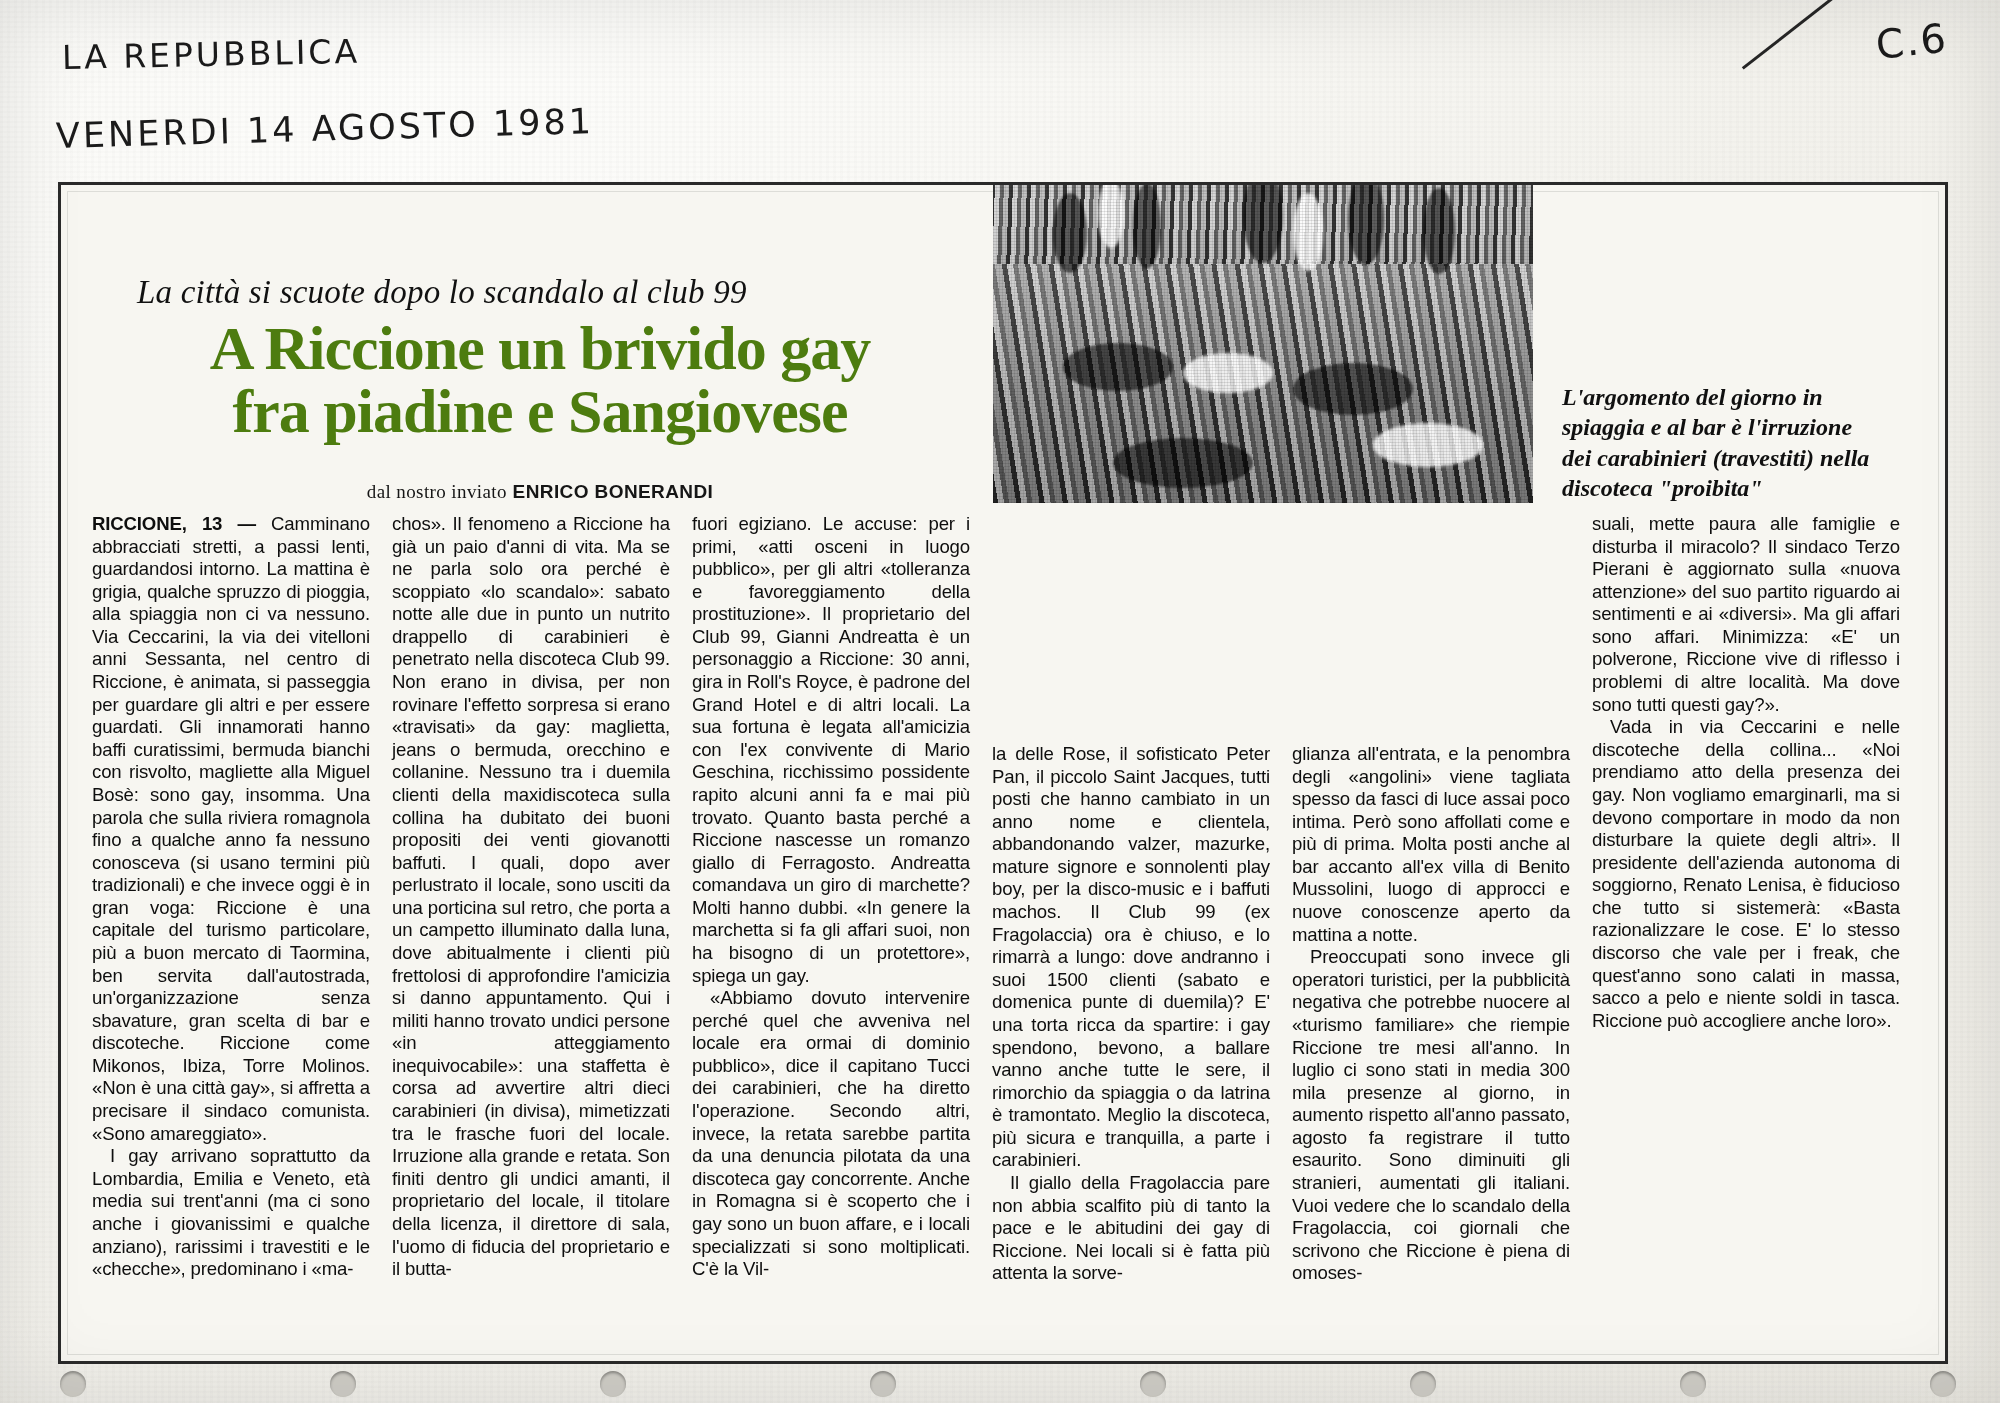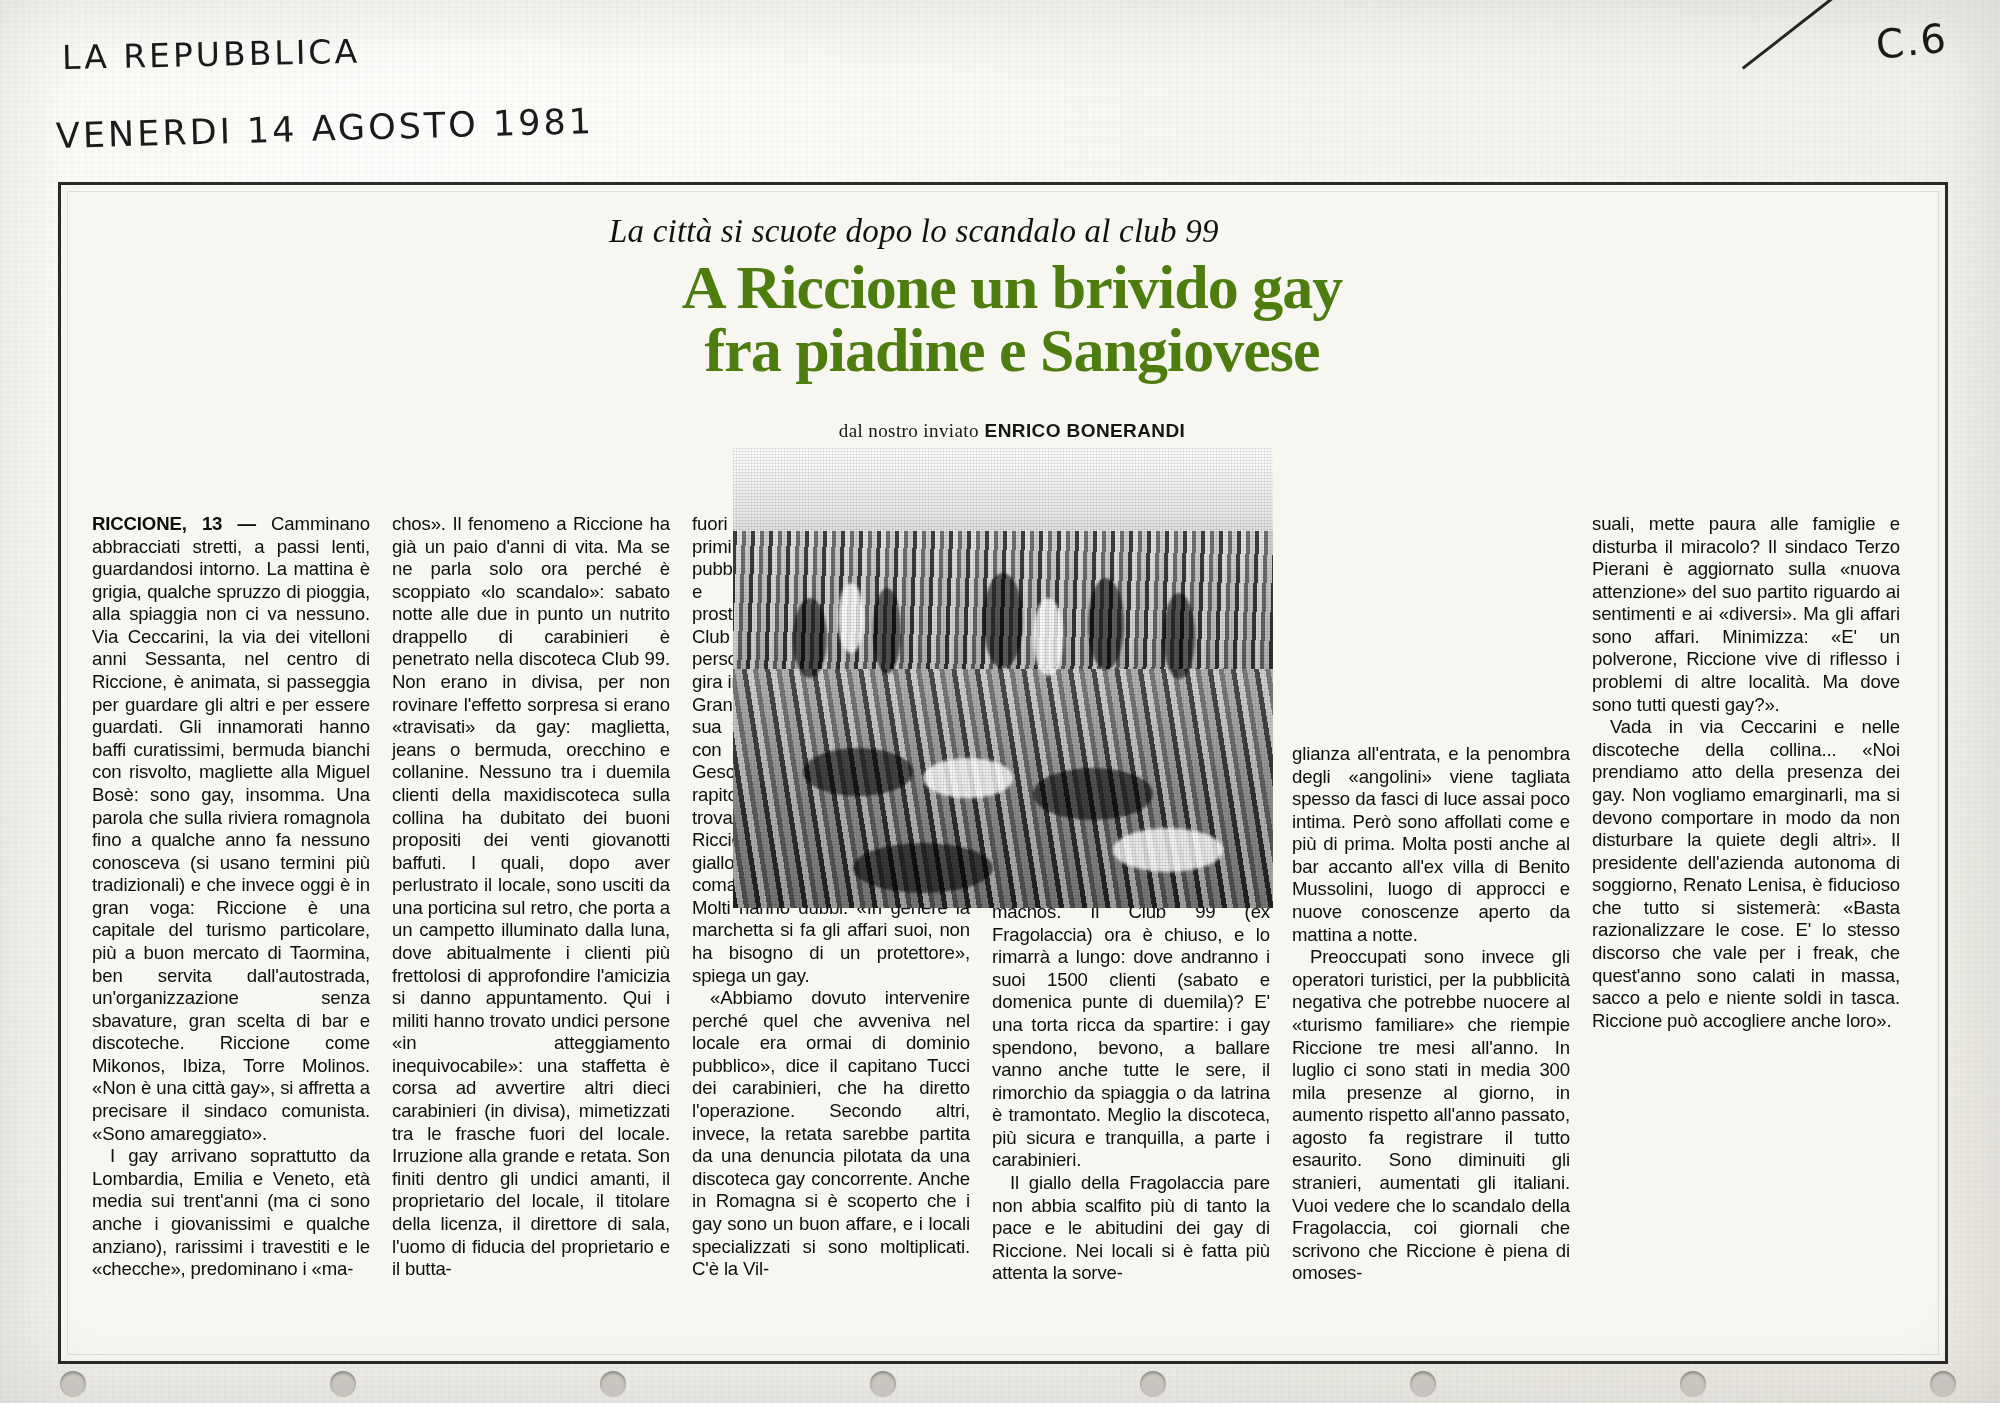--- a/index.html
+++ b/index.html
@@ -84,22 +84,22 @@
     content: "";
     position: absolute;
     left: 6px; top: 6px; right: 6px; bottom: 6px;
     border: 1px solid rgba(0,0,0,0.10);
     pointer-events: none;
   }
 
   
   #head-area {
     display: flex;
-    flex-direction: column;
-    align-items: center;
+    flex-direction: row;
+    align-items: flex-end;
     height: 300px;
   }
   #headline-col {
     width: 900px;
     padding-left: 18px;
     box-sizing: border-box;
   }
   #kicker {
     font-family: "Liberation Serif", serif;
     font-style: italic;
@@ -293,20 +293,23 @@
           <div class="blob" style="left:430px; top:145px; width:32px;  height:86px;"></div>
           <div class="blob" style="left:70px;  top:300px; width:110px; height:48px;"></div>
           <div class="light" style="left:190px; top:310px; width:90px;  height:40px;"></div>
           <div class="blob" style="left:300px; top:320px; width:120px; height:52px;"></div>
           <div class="light" style="left:380px; top:380px; width:110px; height:44px;"></div>
           <div class="blob" style="left:120px; top:395px; width:140px; height:50px;"></div>
           <div class="grain"></div>
         </div>
       </div>
 
+      <div id="standfirst-col">
+        <div id="standfirst">L'argomento del giorno in spiaggia e al bar è l'irruzione dei carabinieri (travestiti) nella discoteca "proibita"</div>
+      </div>
 
     </div>
 
     <div id="body-area">
 
       <div class="col col-1">
         <p class="first"><span class="dateline">RICCIONE, 13 —</span> <span>Camminano abbracciati stretti, a passi lenti, guardandosi intorno. La mattina è grigia, qualche spruzzo di pioggia, alla spiaggia non ci va nessuno. Via Ceccarini, la via dei vitelloni anni Sessanta, nel centro di Riccione, è animata, si passeggia per guardare gli altri e per essere guardati. Gli innamorati hanno baffi curatissimi, bermuda bianchi con risvolto, magliette alla Miguel Bosè: sono gay, insomma. Una parola che sulla riviera romagnola fino a qualche anno fa nessuno conosceva (si usano termini più tradizionali) e che invece oggi è in gran voga: Riccione è una capitale del turismo particolare, più a buon mercato di Taormina, ben servita dall'autostrada, un'organizzazione senza sbavature, gran scelta di bar e discoteche. Riccione come Mikonos, Ibiza, Torre Molinos. «Non è una città gay», si affretta a precisare il sindaco comunista. «Sono amareggiato».</span></p>
         <p>I gay arrivano soprattutto da Lombardia, Emilia e Veneto, età media sui trent'anni (ma ci sono anche i giovanissimi e qualche anziano), rarissimi i travestiti e le «checche», predominano i «ma-</p>
       </div>
 

